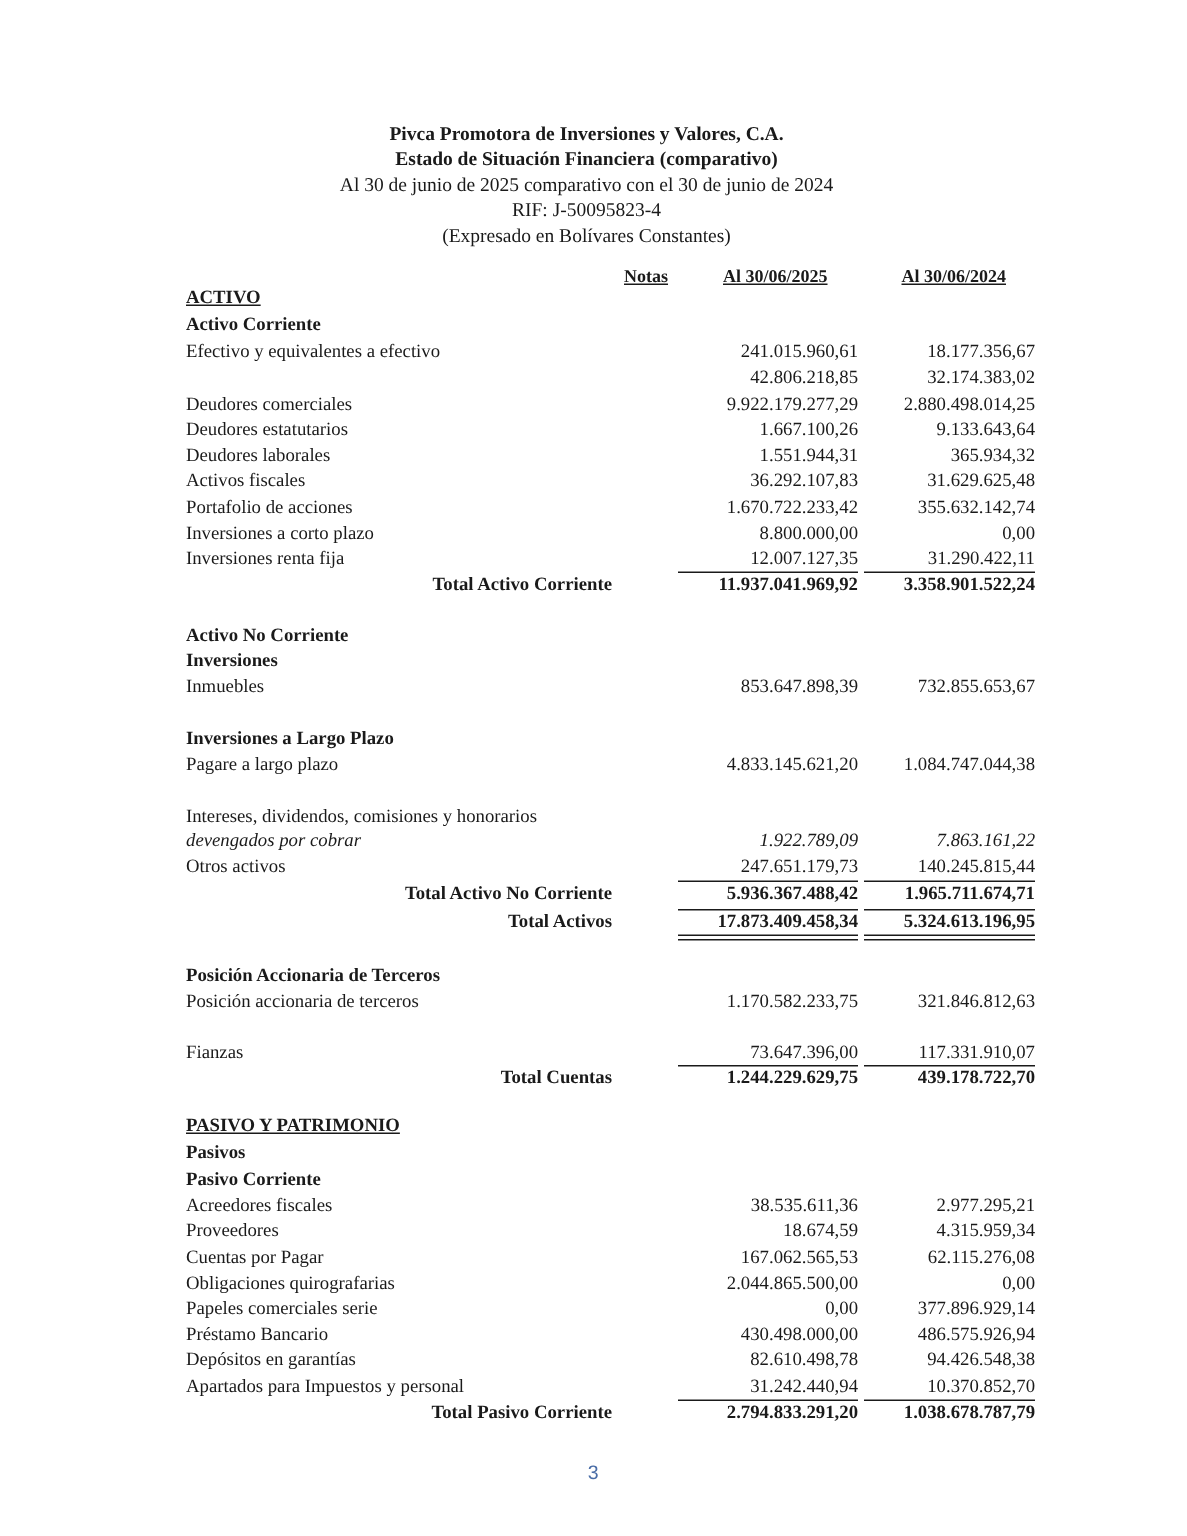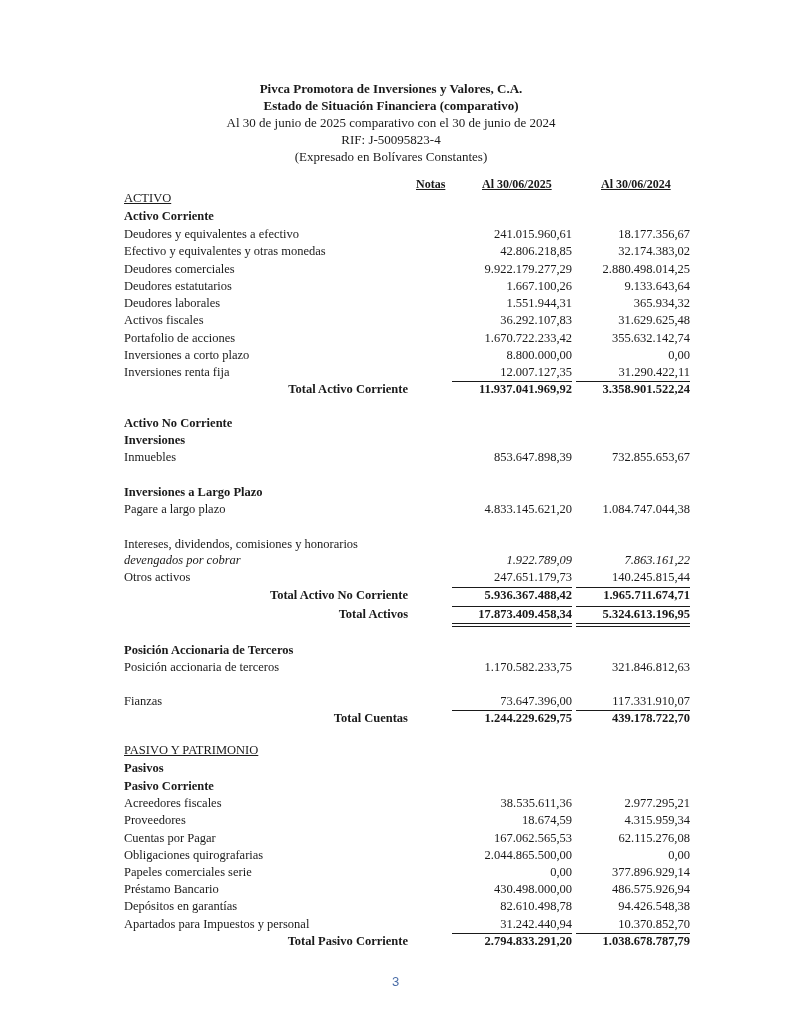--- a/index.html
+++ b/index.html
@@ -7,21 +7,21 @@
          font-family: "Liberation Serif", "DejaVu Serif", serif; color: #1a1a1a; }
   .header { position: absolute; top: 80px; left: 0; width: 782px; text-align: center; font-size: 13px; line-height: 17px; }
   .header .b { font-weight: bold; }
   .colhead { position: absolute; top: 177px; font-weight: bold; font-size: 12px; text-decoration: underline; }
   .row { position: absolute; left: 124px; width: 566px; height: 17px; font-size: 12.5px; line-height: 17px; }
   .row .lbl { position: absolute; left: 0; white-space: nowrap; }
   .row .v1 { position: absolute; right: 118px; text-align: right; white-space: nowrap; }
   .row .v2 { position: absolute; right: 0; text-align: right; white-space: nowrap; }
   .row.total .lbl { left: auto; right: 282px; font-weight: bold; }
   .row.total .v1, .row.total .v2 { font-weight: bold; }
-  .row.sec .lbl { font-weight: normal; text-decoration: underline; }
+  .row.sec .lbl { font-weight: bold; text-decoration: underline; }
   .row.head .lbl { font-weight: bold; }
   .rule { position: absolute; height: 0; border-top: 1.5px solid #1a1a1a; }
   .rule.c1 { left: 452px; width: 120px; }
   .rule.c2 { left: 576px; width: 114px; }
   .dbl { position: absolute; height: 2px; border-top: 1.5px solid #1a1a1a; border-bottom: 1.5px solid #1a1a1a; }
   .dbl.c1 { left: 452px; width: 120px; }
   .dbl.c2 { left: 576px; width: 114px; }
   .pagenum { position: absolute; top: 974px; left: 0; width: 791px; text-align: center;
              font-family: "Liberation Sans", "DejaVu Sans", sans-serif; font-size: 13px; color: #4a6da7; }
 </style>
@@ -41,26 +41,25 @@
 <div class="colhead" style="left:601px;">Al 30/06/2024</div>
 
 <div id="rows">
     <div class="row sec" style="top: 190px;">
       <span class="lbl">ACTIVO</span>
     </div>
     <div class="row head" style="top: 208px;">
       <span class="lbl">Activo Corriente</span>
     </div>
     <div class="row" style="top: 226px;">
-      <span class="lbl">Deudores y equivalentes a efectivo</span>
+      <span class="lbl">Efectivo y equivalentes a efectivo</span>
       <span class="v1">241.015.960,61</span>
       <span class="v2">18.177.356,67</span>
     </div>
     <div class="row" style="top: 243px;">
-      <span class="lbl">Efectivo y equivalentes y otras monedas</span>
       <span class="v1">42.806.218,85</span>
       <span class="v2">32.174.383,02</span>
     </div>
     <div class="row" style="top: 261px;">
       <span class="lbl">Deudores comerciales</span>
       <span class="v1">9.922.179.277,29</span>
       <span class="v2">2.880.498.014,25</span>
     </div>
     <div class="row" style="top: 278px;">
       <span class="lbl">Deudores estatutarios</span>

